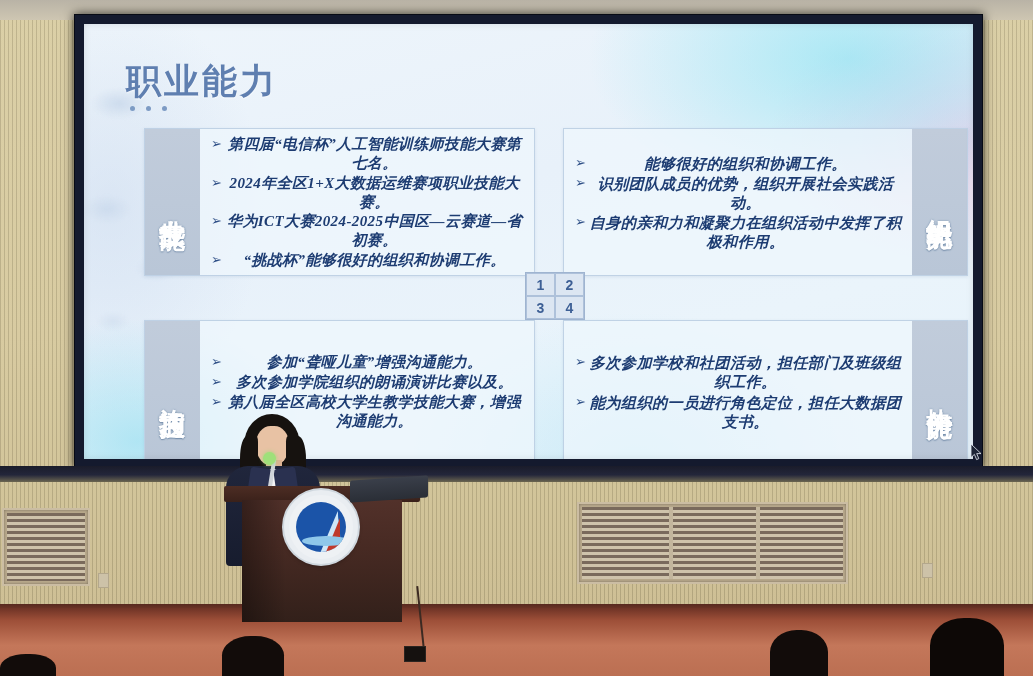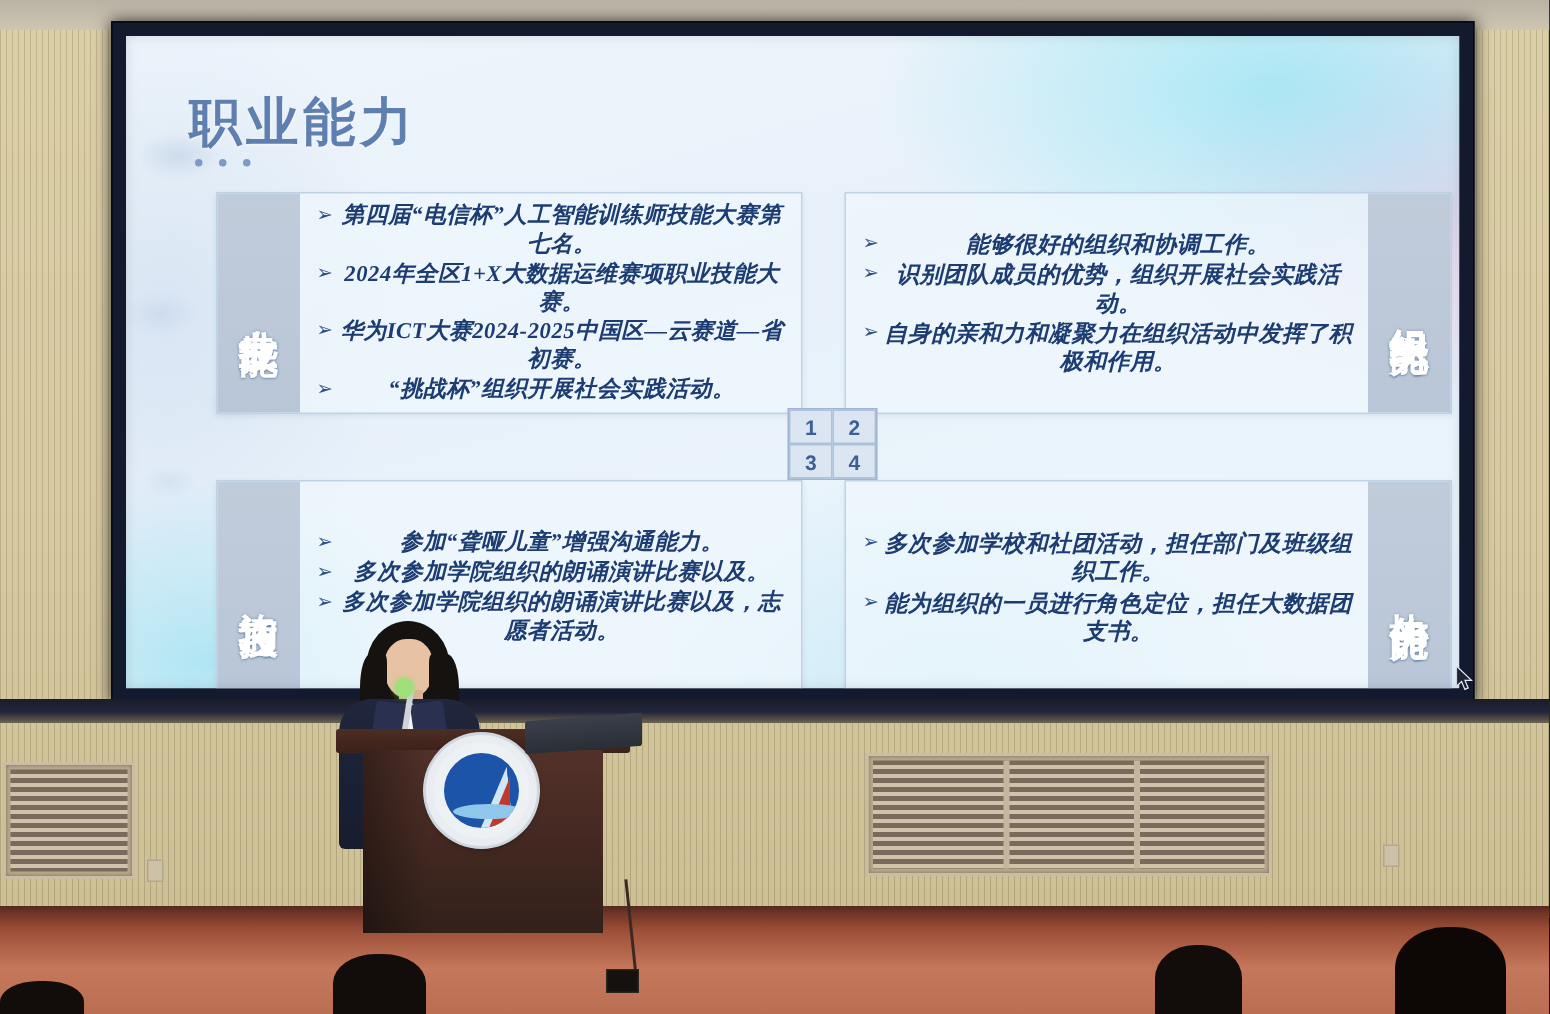--- a/index.html
+++ b/index.html
@@ -284,21 +284,21 @@
           <div class="bullet">
             <span class="arrow">➢</span>
             <span class="btext">2024年全区1+X大数据运维赛项职业技能大赛。</span>
           </div>
           <div class="bullet">
             <span class="arrow">➢</span>
             <span class="btext">华为ICT大赛2024-2025中国区—云赛道—省初赛。</span>
           </div>
           <div class="bullet">
             <span class="arrow">➢</span>
-            <span class="btext">“挑战杯”组织开展社会实践活动。</span>
+            <span class="btext">“挑战杯”能够很好的组织和协调工作。</span>
           </div>
         </div>
       </div>
 
       <div class="card q2">
         <div class="vlabel">
           <span>组织能力</span>
         </div>
         <div class="bullets">
           <div class="bullet">
@@ -324,21 +324,21 @@
           <div class="bullet">
             <span class="arrow">➢</span>
             <span class="btext">参加“聋哑儿童”增强沟通能力。</span>
           </div>
           <div class="bullet">
             <span class="arrow">➢</span>
             <span class="btext">多次参加学院组织的朗诵演讲比赛以及。</span>
           </div>
           <div class="bullet">
             <span class="arrow">➢</span>
-            <span class="btext">多次参加学院组织的朗诵演讲比赛以及，志愿者活动。</span>
+            <span class="btext">第八届全区高校大学生教学技能大赛，增强沟通能力。</span>
           </div>
         </div>
       </div>
 
       <div class="card q4">
         <div class="vlabel">
           <span>协作能力</span>
         </div>
         <div class="bullets">
           <div class="bullet">

